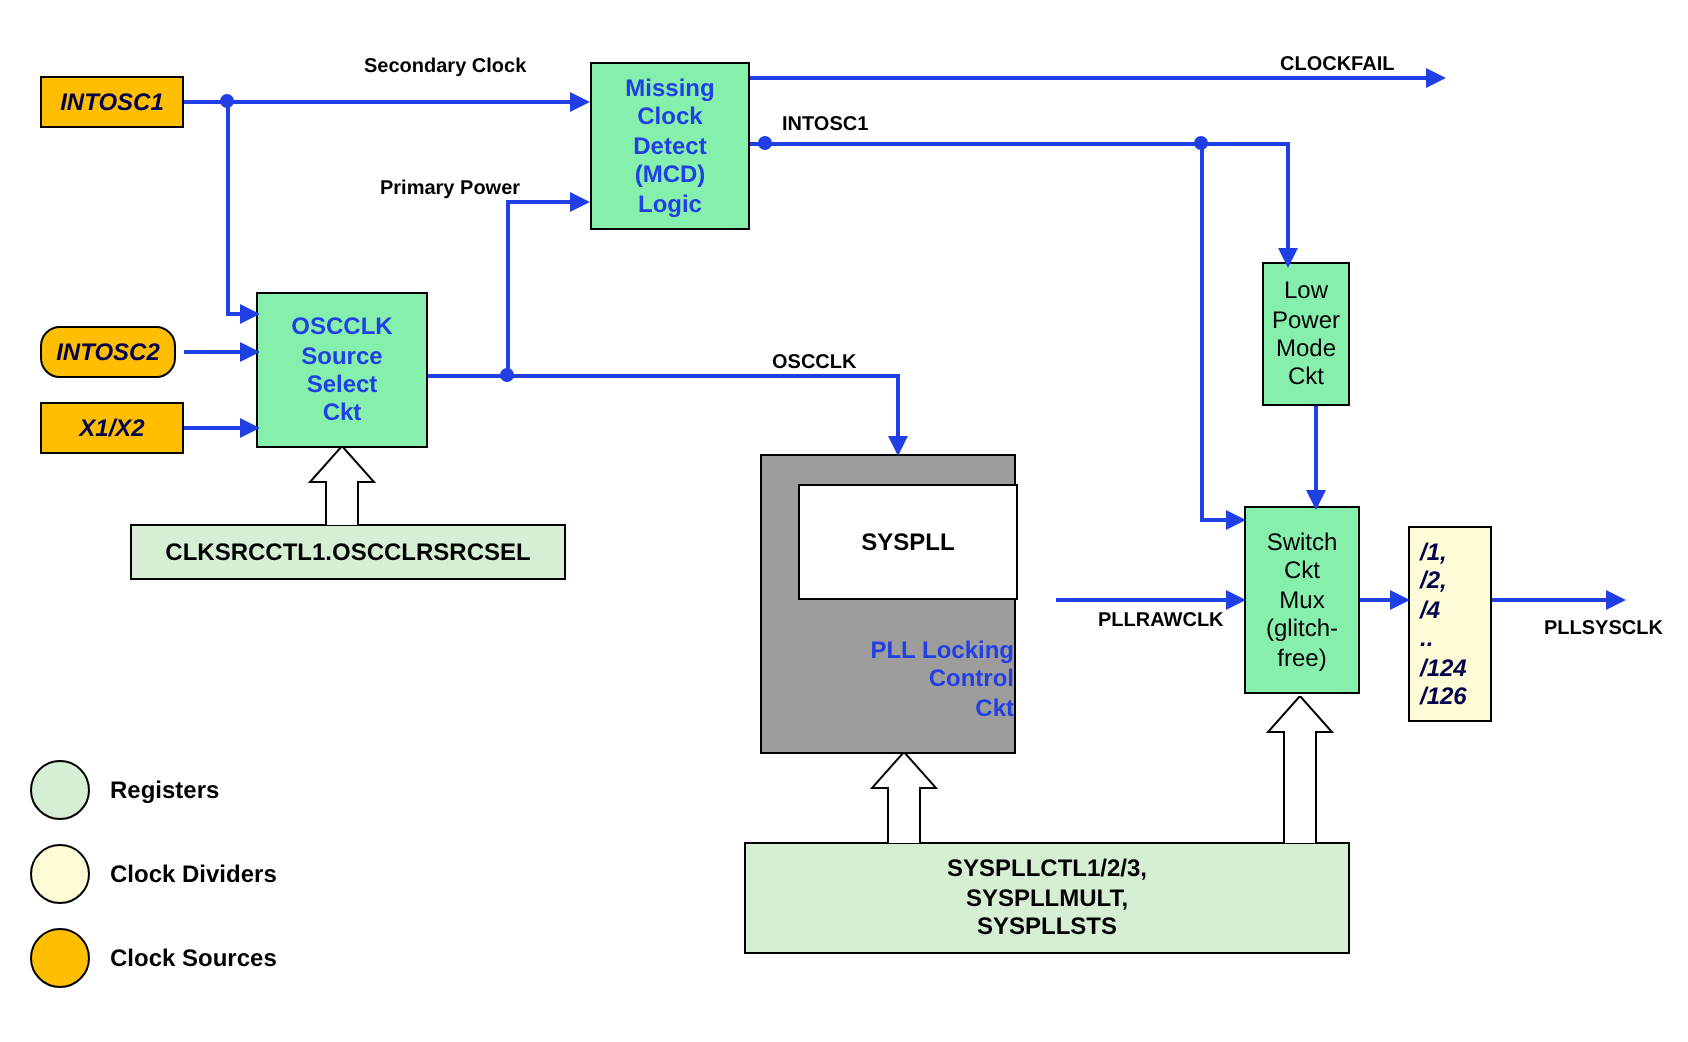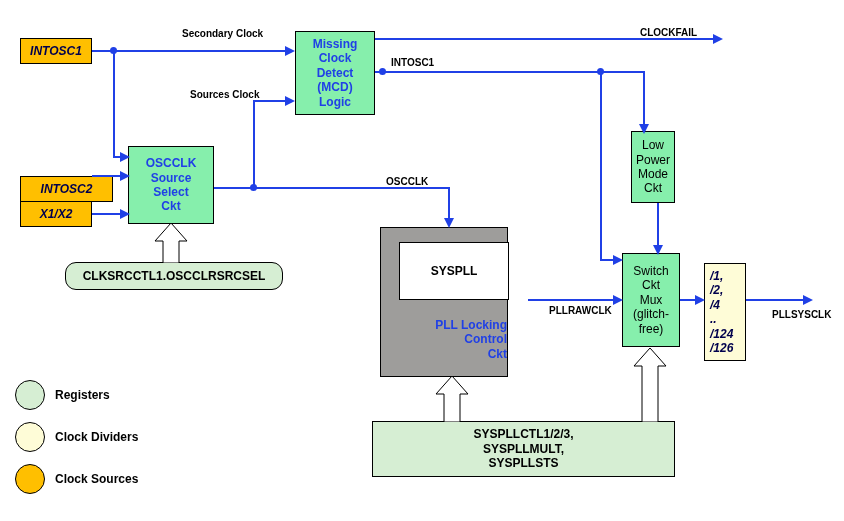--- a/index.html
+++ b/index.html
@@ -78,21 +78,21 @@
     position: absolute;
     width: 7px; height: 7px;
     border-radius: 50%;
     background: #2040e6;
   }
 </style>
 </head>
 <body>
 
 <div class="box orange-box" style="left:20px; top:38px; width:72px; height:26px;">INTOSC1</div>
-<div class="box orange-box" style="left:20px; top:176px; width:93px; height:26px;">INTOSC2</div>
+<div class="box orange-box" style="left:20px; top:163px; width:68px; height:26px;border-radius:10px;">INTOSC2</div>
 <div class="box orange-box" style="left:20px; top:201px; width:72px; height:26px;">X1/X2</div>
 
 <div class="box white-box blue-text" style="left:128px; top:146px; width:86px; height:78px; white-space:pre;">OSCCLK
 Source
 Select
 Ckt</div>
 
 <div class="box white-box blue-text" style="left:295px; top:31px; width:80px; height:84px; white-space:pre;">Missing
 Clock
 Detect
@@ -117,27 +117,27 @@
 (glitch-
 free)</div>
 
 <div class="box yellow-box" style="left:704px; top:263px; width:42px; height:98px; white-space:pre; text-align:left; justify-content:flex-start; align-items:flex-start; padding:5px; font-style:italic; color:#00004d;">/1,
 /2,
 /4
 ..
 /124
 /126</div>
 
-<div class="box green-box black-text" style="left:65px; top:262px; width:218px; height:28px;border-radius:11px;">CLKSRCCTL1.OSCCLRSRCSEL</div>
+<div class="box green-box black-text" style="left:65px; top:262px; width:218px; height:28px;">CLKSRCCTL1.OSCCLRSRCSEL</div>
 <div class="box green-box black-text" style="left:372px; top:421px; width:303px; height:56px; white-space:pre;">SYSPLLCTL1/2/3,
 SYSPLLMULT,
 SYSPLLSTS</div>
 
 <div class="label" style="left:182px; top:28px;">Secondary Clock</div>
-<div class="label" style="left:190px; top:89px;">Sources Clock</div>
+<div class="label" style="left:190px; top:89px;">Primary Power</div>
 <div class="label" style="left:391px; top:57px;">INTOSC1</div>
 <div class="label" style="left:386px; top:176px;">OSCCLK</div>
 <div class="label" style="left:640px; top:27px;">CLOCKFAIL</div>
 <div class="label" style="left:549px; top:305px;">PLLRAWCLK</div>
 <div class="label" style="left:772px; top:309px;">PLLSYSCLK</div>
 
 <div class="legend-circle" style="left:15px; top:380px; background:#d6eed3;"></div>
 <div class="legend-label" style="left:55px; top:388px;">Registers</div>
 <div class="legend-circle" style="left:15px; top:422px; background:#fefcd7;"></div>
 <div class="legend-label" style="left:55px; top:430px;">Clock Dividers</div>

